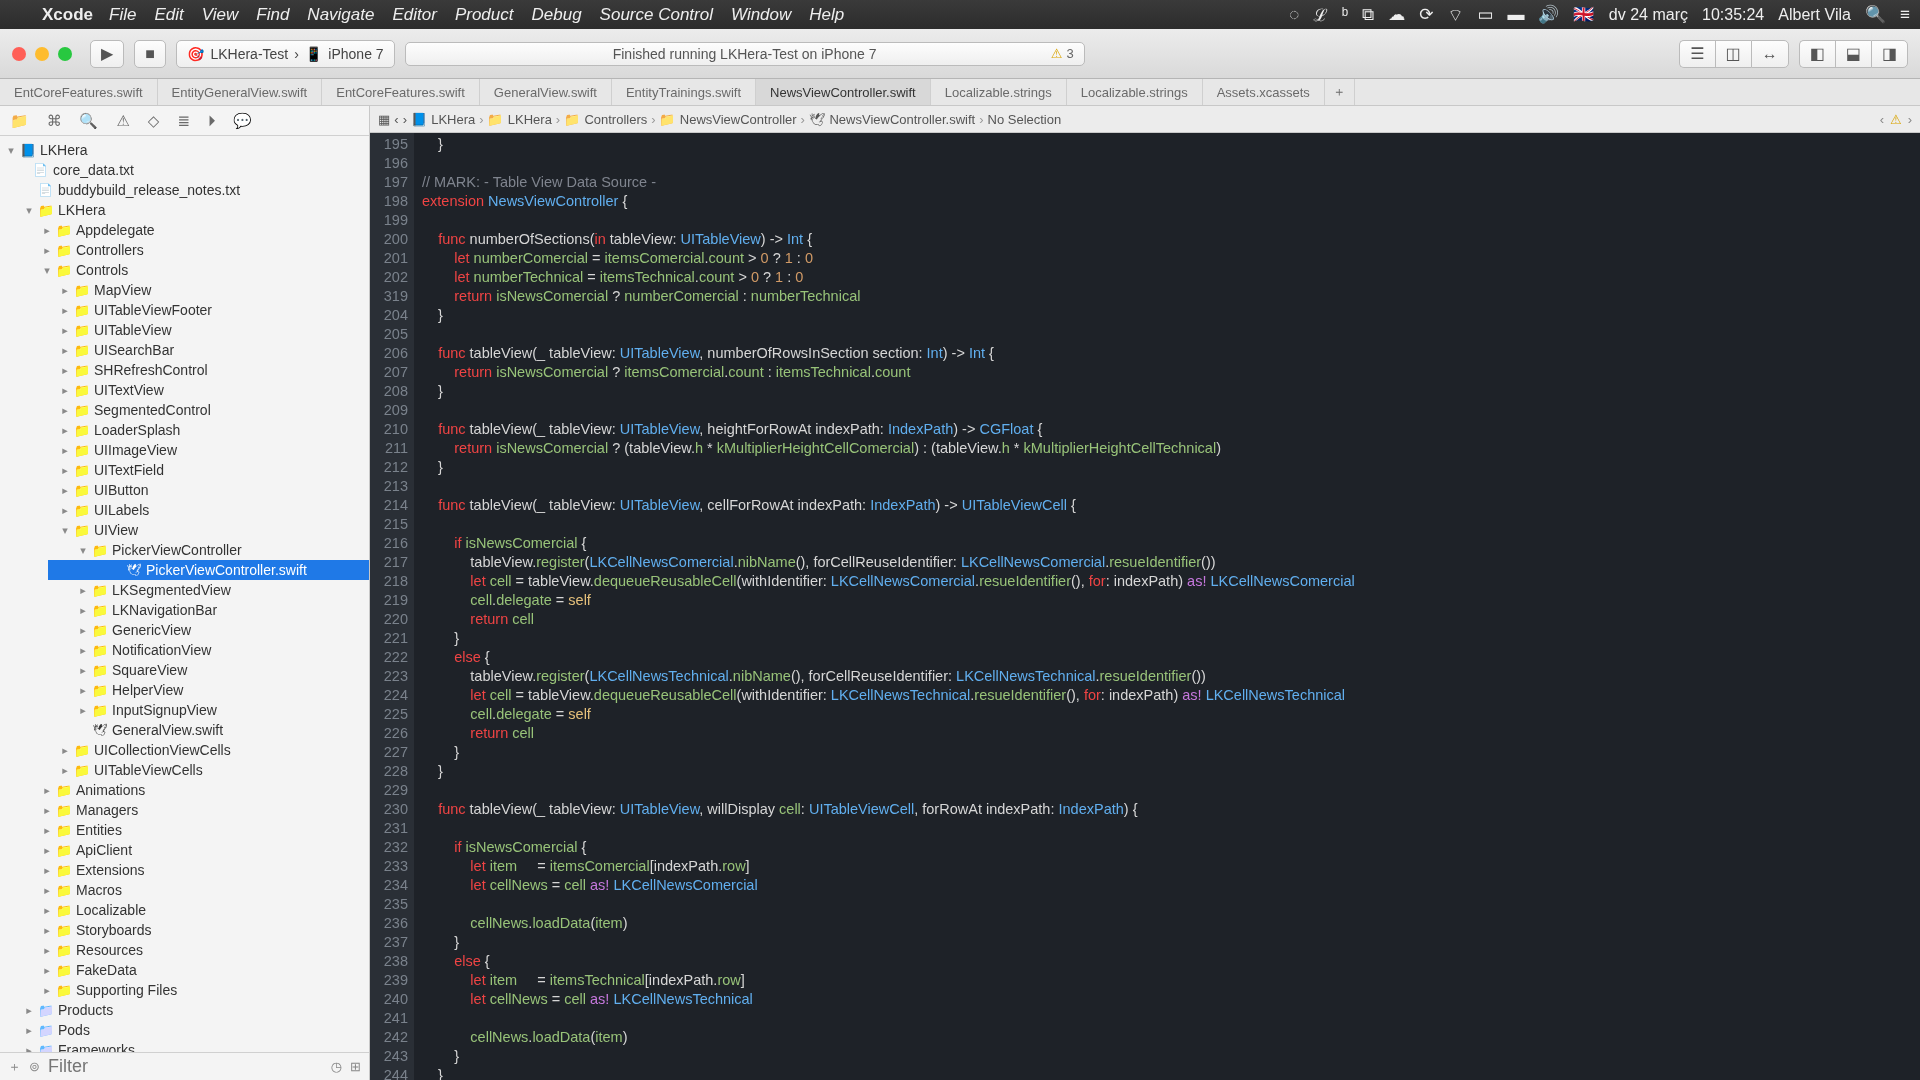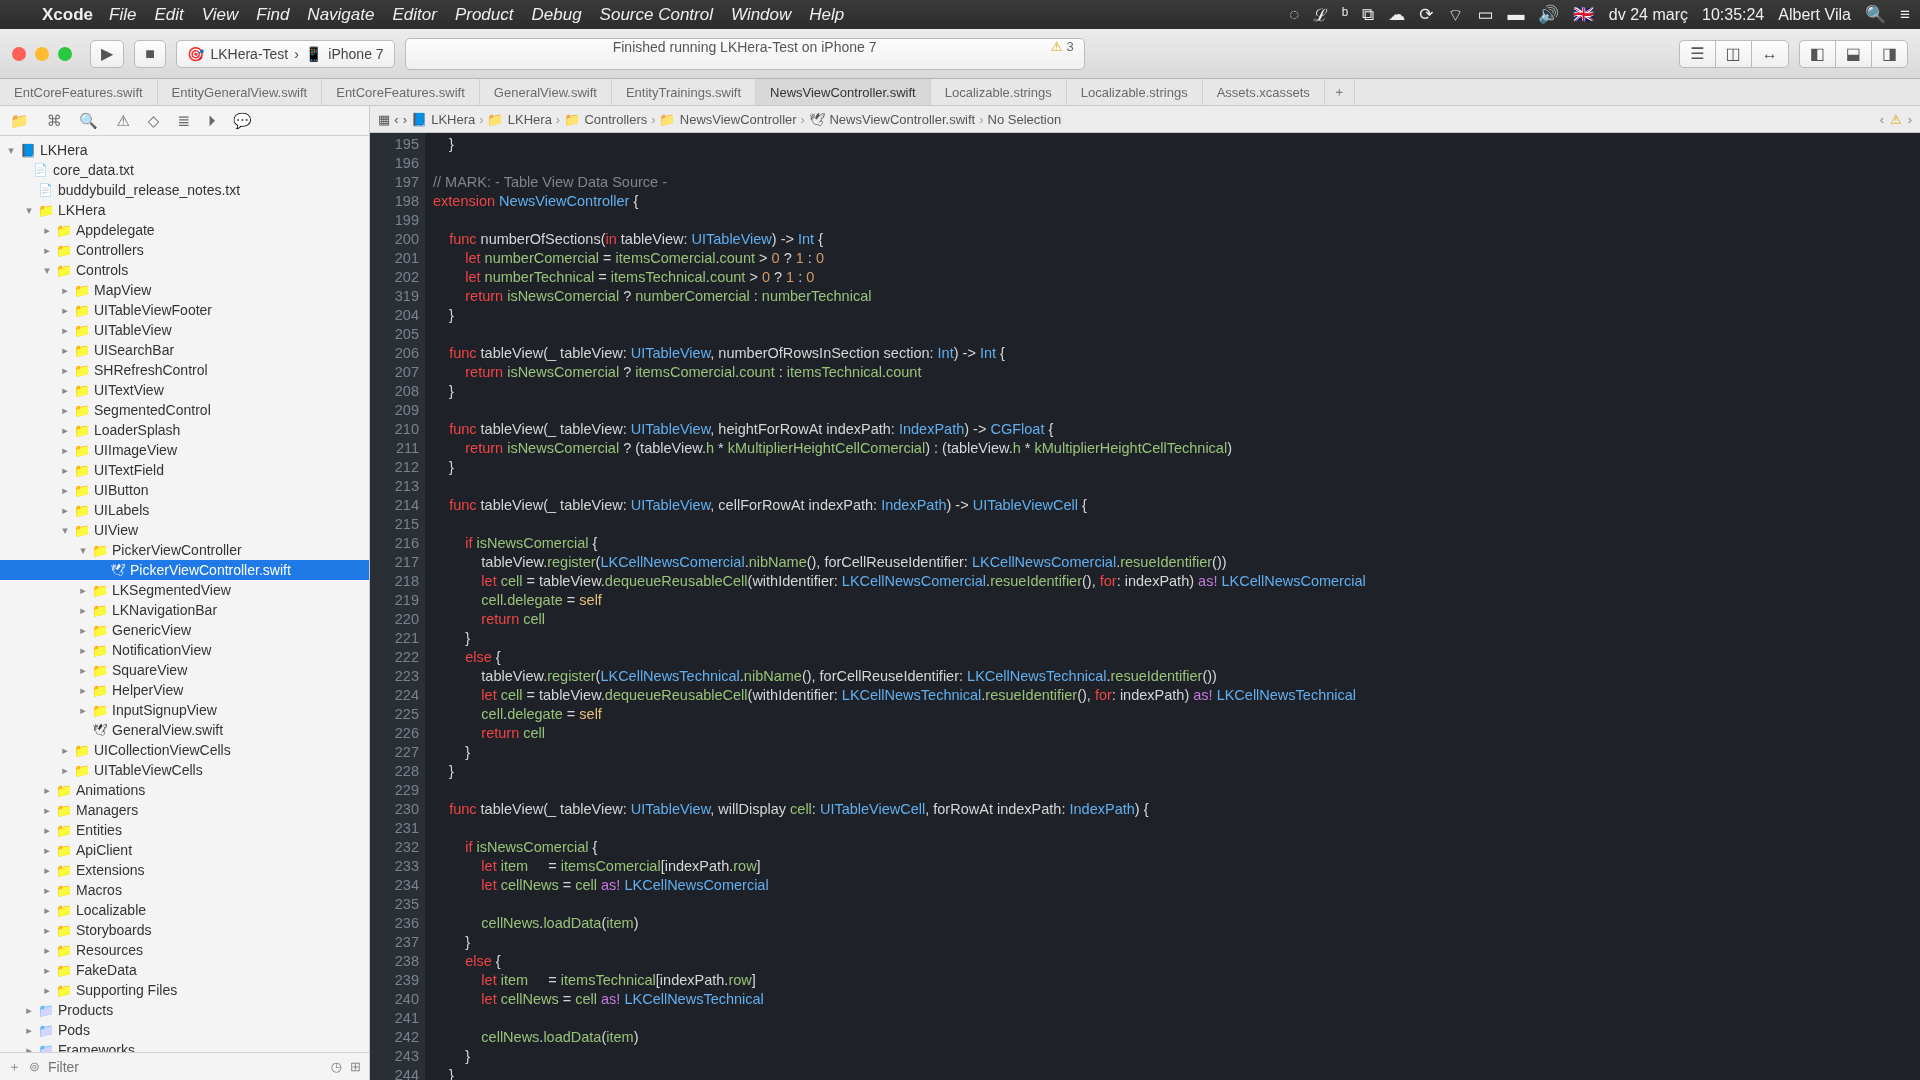--- a/index.html
+++ b/index.html
@@ -18,21 +18,21 @@
 .toolbar { height:50px; background: linear-gradient(#ececec,#d9d9d9); border-bottom:1px solid #b5b5b5; display:flex; align-items:center; padding:0 12px; gap:10px; }
 .traffic { display:flex; gap:9px; margin-right:8px; }
 .tdot { width:14px; height:14px; border-radius:50%; }
 .tred{background:#ff5f57;} .tyellow{background:#febc2e;} .tgreen{background:#28c840;}
 .tbtn { height:28px; border:1px solid #bbb; border-radius:5px; background:linear-gradient(#fdfdfd,#efefef); display:flex; align-items:center; justify-content:center; padding:0 10px; font-size:16px; color:#555; }
 .tbtn-group { display:flex; }
 .tbtn-group .tbtn { border-radius:0; border-right:none; }
 .tbtn-group .tbtn:first-child { border-radius:5px 0 0 5px; }
 .tbtn-group .tbtn:last-child { border-radius:0 5px 5px 0; border-right:1px solid #bbb; }
 .scheme { display:flex; align-items:center; height:28px; border:1px solid #bbb; border-radius:5px; background:linear-gradient(#fdfdfd,#efefef); padding:0 10px; font-size:14px; color:#444; gap:6px;}
-.status-pill { flex:0 0 680px; height:32px; border:1px solid #bbb; border-radius:5px; background:linear-gradient(#fdfdfd,#efefef); display:flex; justify-content:center; font-size:14px; color:#555; position:relative; margin:0 auto;}
+.status-pill { flex:0 0 680px; height:24px; border:1px solid #bbb; border-radius:5px; background:linear-gradient(#fdfdfd,#efefef); display:flex; align-items:center; justify-content:center; font-size:14px; color:#555; position:relative; margin:0 auto;}
 .status-pill .warn { position:absolute; right:10px; display:flex; align-items:center; gap:4px; font-size:13px; color:#666;}
 .warn-tri { color:#d9a400; }
 
 
 .tabbar { height:27px; background:#e7e7e7; border-bottom:1px solid #c8c8c8; display:flex; font-size:13px; color:#6a6a6a; }
 .tab { padding:0 14px; display:flex; align-items:center; border-right:1px solid #cfcfcf; cursor:default; white-space:nowrap; }
 .tab.active { background:#d8d8d8; color:#333; }
 .tab.plus { width:30px; justify-content:center; }
 
 
@@ -47,30 +47,30 @@
 .disc { width:10px; text-align:center; color:#8a8a8a; font-size:11px; }
 .ic { width:16px; height:14px; display:inline-flex; align-items:center; justify-content:center; font-size:12px; }
 .ic.folder::before { content:"📁"; font-size:13px; filter:hue-rotate(10deg) saturate(1.4) brightness(1.05);}
 .ic.folder-blue::before { content:"📁"; font-size:13px; filter:hue-rotate(190deg) saturate(2);}
 .ic.proj::before { content:"📘"; font-size:13px;}
 .ic.swift::before { content:"🕊"; font-size:12px;}
 .ic.txt::before { content:"📄"; font-size:12px;}
 .titem.sel { background:#1f79e7; color:#fff; }
 .titem.sel .disc, .titem.sel .ic { color:#fff; }
 .nav-filter { height:28px; border-top:1px solid #d0d0d0; display:flex; align-items:center; padding:0 8px; gap:8px; color:#888; font-size:13px;}
-.nav-filter input { flex:1; border:none; background:transparent; font-size:14px; outline:none; color:#555; }
+.nav-filter input { flex:1; border:none; background:transparent; font-size:18px; outline:none; color:#555; }
 
 
 .editor { flex:1; display:flex; flex-direction:column; background:#1e2228; min-width:0; }
 .jumpbar { height:27px; background:#ececec; border-bottom:1px solid #c8c8c8; display:flex; align-items:center; padding:0 8px; font-size:13px; color:#555; gap:4px; }
 .jumpbar .jseg { display:flex; align-items:center; gap:4px; }
 .jumpbar .sep::after { content:" › "; color:#999; }
 .jumpbar .jright { margin-left:auto; display:flex; gap:6px; color:#888; }
 .code { flex:1; display:flex; font-family: "SF Mono","Menlo","Consolas",monospace; font-size:14.5px; line-height:19px; overflow:hidden; }
-.gutter { width:55px; background:#2a2f36; color:#7a828c; text-align:right; padding:2px 6px 0 0; user-select:none; }
+.gutter { width:44px; background:#2a2f36; color:#7a828c; text-align:right; padding:2px 6px 0 0; user-select:none; }
 .gutter div { height:19px; }
 .codetext { white-space:pre; color:#d6d6d6; padding:2px 0 0 8px; }
 
 
 .kw { color:#ef4444; } 
 .kw2{ color:#c678dd; } 
 .type{ color:#61afef; }
 .enum{ color:#98c379;margin-top:40px; }
 .prop{ color:#98c379;text-align:center; }
 .num { color:#d19a66; }
@@ -276,21 +276,21 @@
         <div class="titem" style="padding-left: 60px;">
           <span class="disc">▾</span>
           <span class="ic folder"></span>
           <span>UIView</span>
         </div>
         <div class="titem" style="padding-left: 78px;">
           <span class="disc">▾</span>
           <span class="ic folder"></span>
           <span>PickerViewController</span>
         </div>
-        <div class="titem sel" style="padding-left: 96px;">
+        <div class="titem sel" style="padding-left: 64px; margin-left: 48px;">
           <span class="disc"></span>
           <span class="ic swift"></span>
           <span>PickerViewController.swift</span>
         </div>
         <div class="titem" style="padding-left: 78px;">
           <span class="disc">▸</span>
           <span class="ic folder"></span>
           <span>LKSegmentedView</span>
         </div>
         <div class="titem" style="padding-left: 78px;">

